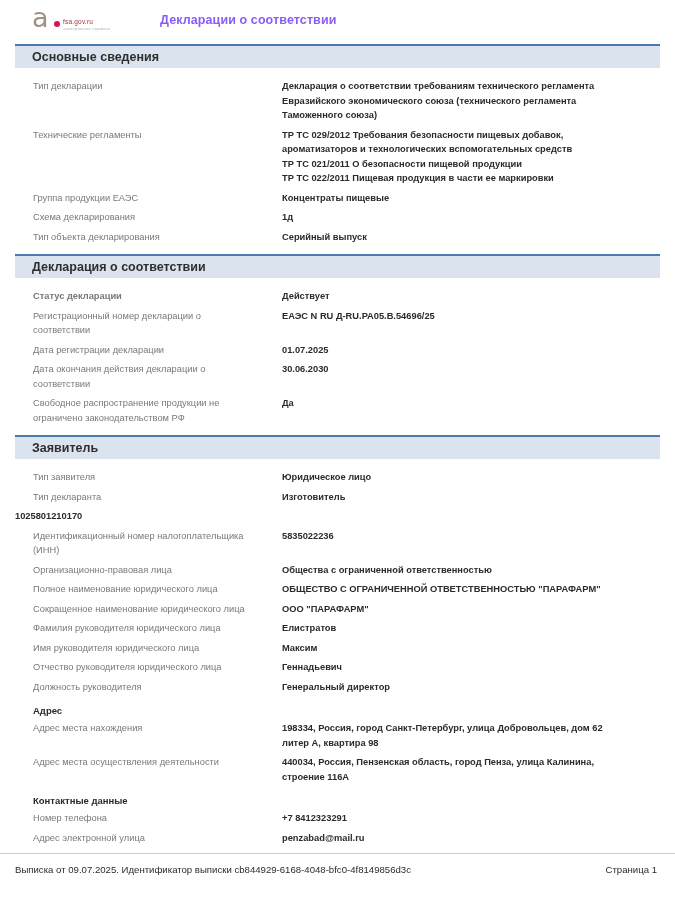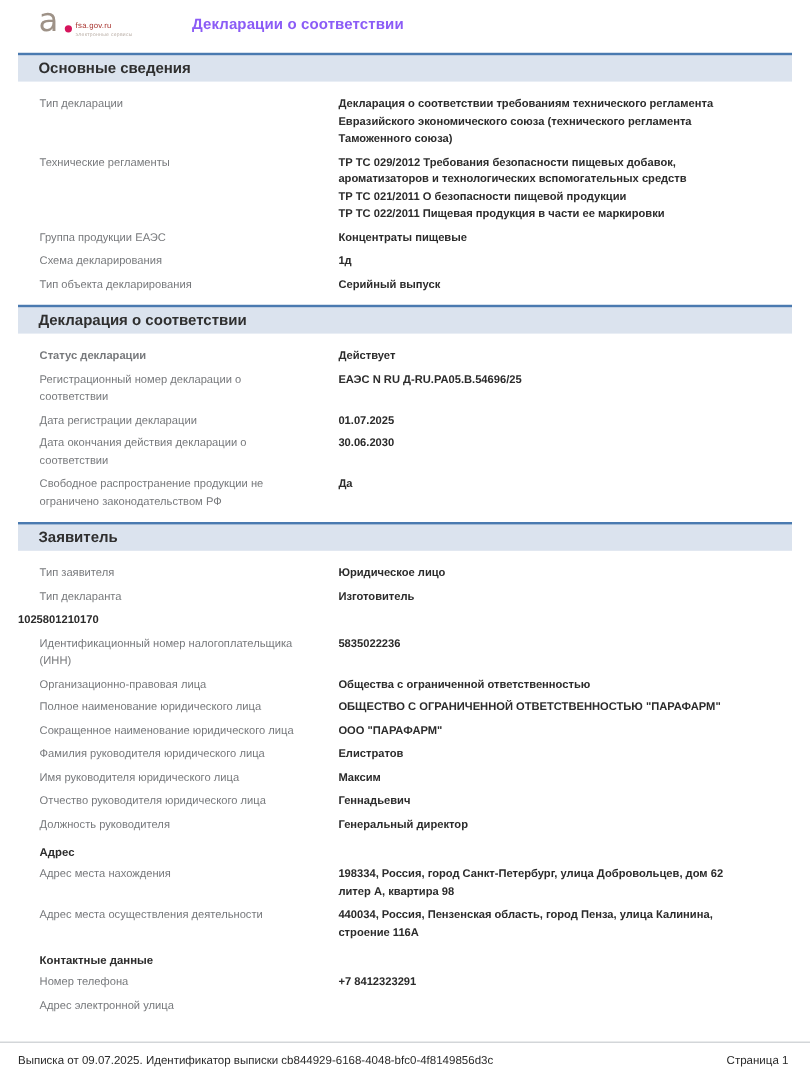--- a/index.html
+++ b/index.html
@@ -131,21 +131,21 @@
     color: #2b2b2b;
     margin-top: 9px;
     margin-bottom: 2px;
   }
 
   
   .footer {
     position: absolute;
     left: 0;
     right: 0;
-    bottom: 0;
+    bottom: 15px;
     height: 32px;
     border-top: 1px solid #c9ccd0;
     display: flex;
     align-items: center;
     justify-content: space-between;
     padding: 0 18px 0 15px;
     font-size: 9.6px;
     color: #2b2b2b;
     text-align: right;
   }
@@ -282,20 +282,21 @@
         <div class="value">440034, Россия, Пензенская область, город Пенза, улица Калинина,
 строение 116А</div>
       </div>
       <div class="subheader">Контактные данные</div>
       <div class="row">
         <div class="label" style="white-space: pre-line;">Номер телефона</div>
         <div class="value">+7 8412323291</div>
       </div>
       <div class="row">
         <div class="label" style="white-space: pre-line;">Адрес электронной улица</div>
+        <div class="value">penzabad@mail.ru</div>
       </div>
     </div>
   </div>
 
 <div class="footer">
   <div>Выписка от 09.07.2025. Идентификатор выписки cb844929-6168-4048-bfc0-4f8149856d3c</div>
   <div class="page-num">Страница 1</div>
 </div>
 
 </body></html>

